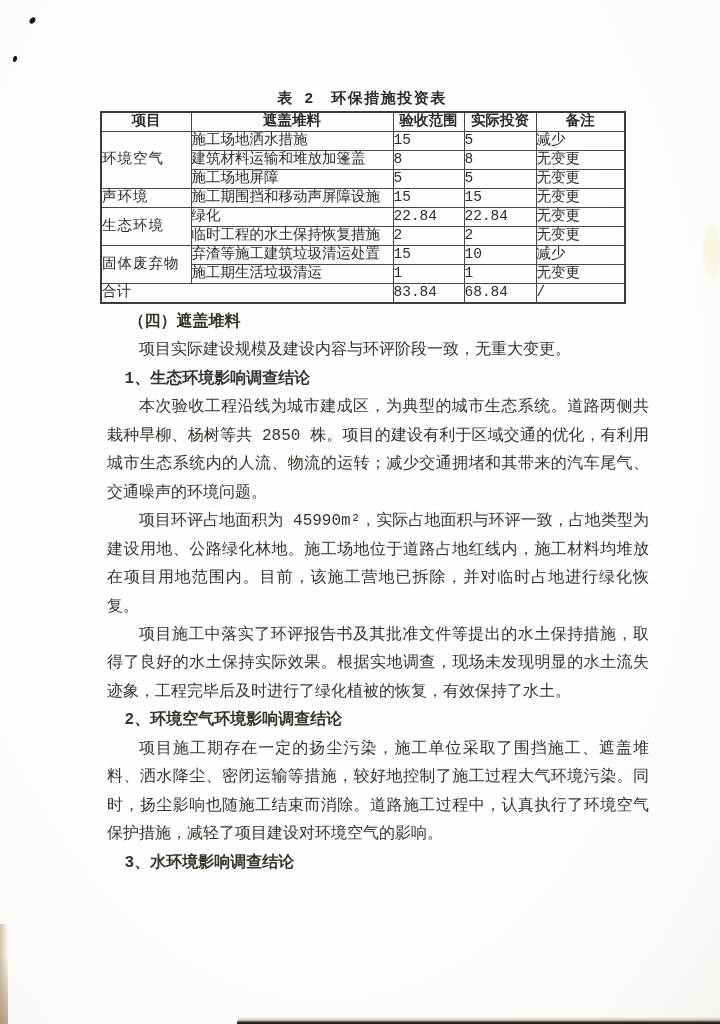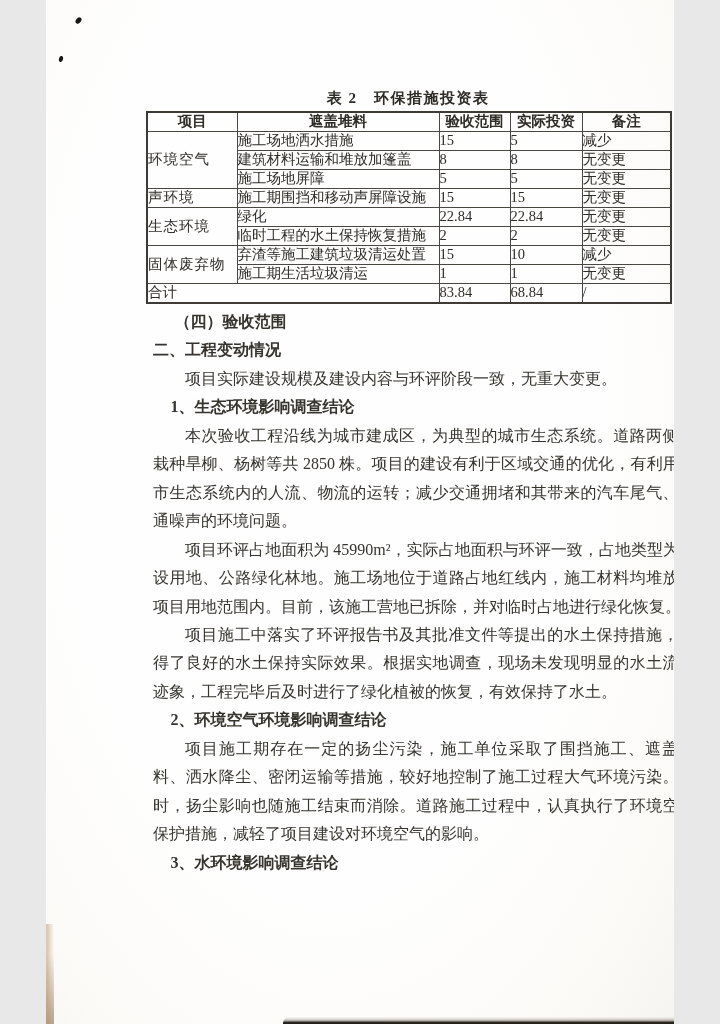--- a/index.html
+++ b/index.html
@@ -1,25 +1,24 @@
 <!DOCTYPE html>
 <html><head>
 <meta charset="utf-8">
 <style>
   html,body { margin:0; padding:0; background:#e8e8e8; }
   .page {
     position:relative;
-    width:600px; height:1024px;
+    width:720px; height:1024px;
     margin:0 auto;
     background:
       radial-gradient(ellipse at 45% 40%, #fefefe 55%, #fbfaf7 85%, #f6f4ef 100%);
     overflow:hidden;
-    font-family:Liberation Serif, serif;
+    font-family:Liberation Mono, monospace;
     color:#34312c;
-    padding-left:28px;
   }
 
   
   .speck { position:absolute; background:#171411; border-radius:50%; }
   .speck-1 { left:30px; top:17px; width:5px; height:7px; transform:rotate(38deg); }
   .speck-2 { left:13px; top:56px; width:4px; height:6px; transform:rotate(14deg); }
   .bottom-shadow {
     position:absolute; left:237px; right:0; bottom:0; height:7px;
     background:linear-gradient(to bottom,
       rgba(150,140,128,0) 0%, rgba(110,98,86,0.35) 45%, #26201a 80%);
@@ -148,22 +147,21 @@
       <tr>
         <td colspan="2">合计</td>
         <td>83.84</td>
         <td>68.84</td>
         <td>/</td>
       </tr>
     </tbody>
   </table>
 
   <div class="body-text">
-    <p class="h-paren">（四）验收范围</p>
-    <p class="h-top">二、工程变动情况</p>
+    <p class="h-paren">（四）遮盖堆料</p>
     <p>项目实际建设规模及建设内容与环评阶段一致，无重大变更。</p>
     <p class="h-num">1、生态环境影响调查结论</p>
     <p>本次验收工程沿线为城市建成区，为典型的城市生态系统。道路两侧共栽种旱柳、杨树等共 2850 株。项目的建设有利于区域交通的优化，有利用城市生态系统内的人流、物流的运转；减少交通拥堵和其带来的汽车尾气、交通噪声的环境问题。</p>
     <p>项目环评占地面积为 45990m²，实际占地面积与环评一致，占地类型为建设用地、公路绿化林地。施工场地位于道路占地红线内，施工材料均堆放在项目用地范围内。目前，该施工营地已拆除，并对临时占地进行绿化恢复。</p>
     <p>项目施工中落实了环评报告书及其批准文件等提出的水土保持措施，取得了良好的水土保持实际效果。根据实地调查，现场未发现明显的水土流失迹象，工程完毕后及时进行了绿化植被的恢复，有效保持了水土。</p>
     <p class="h-num">2、环境空气环境影响调查结论</p>
     <p>项目施工期存在一定的扬尘污染，施工单位采取了围挡施工、遮盖堆料、洒水降尘、密闭运输等措施，较好地控制了施工过程大气环境污染。同时，扬尘影响也随施工结束而消除。道路施工过程中，认真执行了环境空气保护措施，减轻了项目建设对环境空气的影响。</p>
     <p class="h-num">3、水环境影响调查结论</p>
   </div>
 

